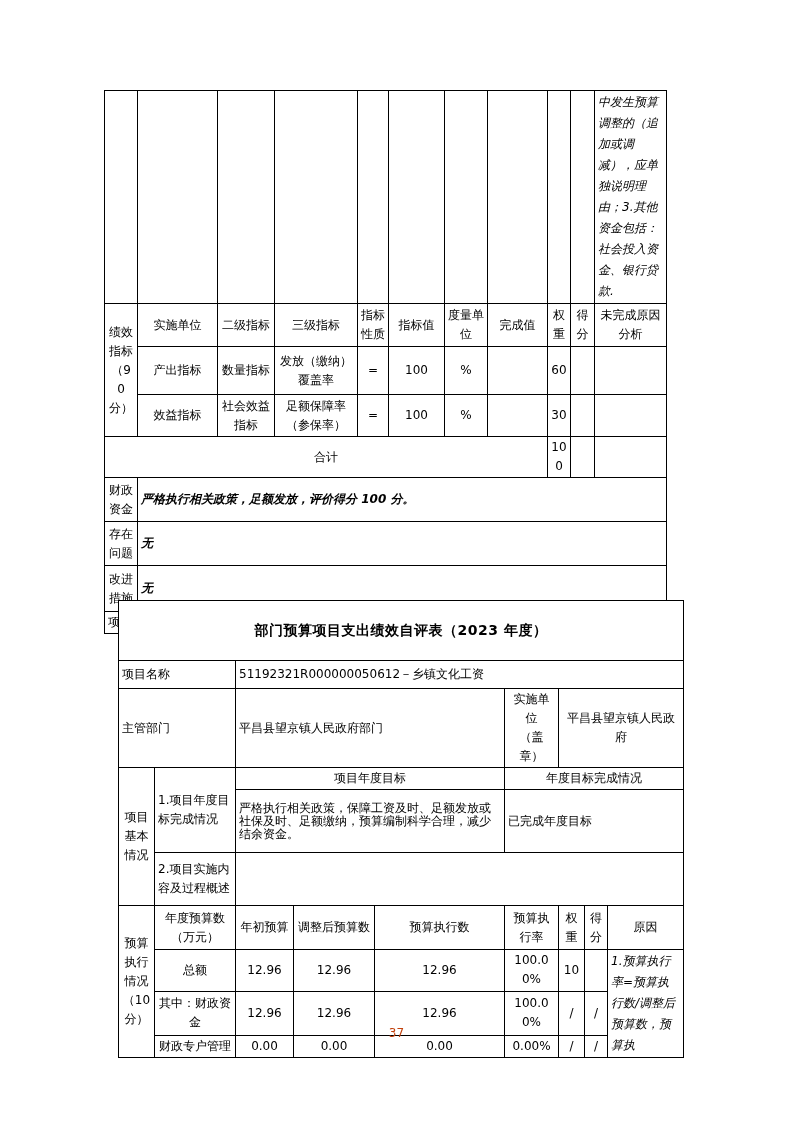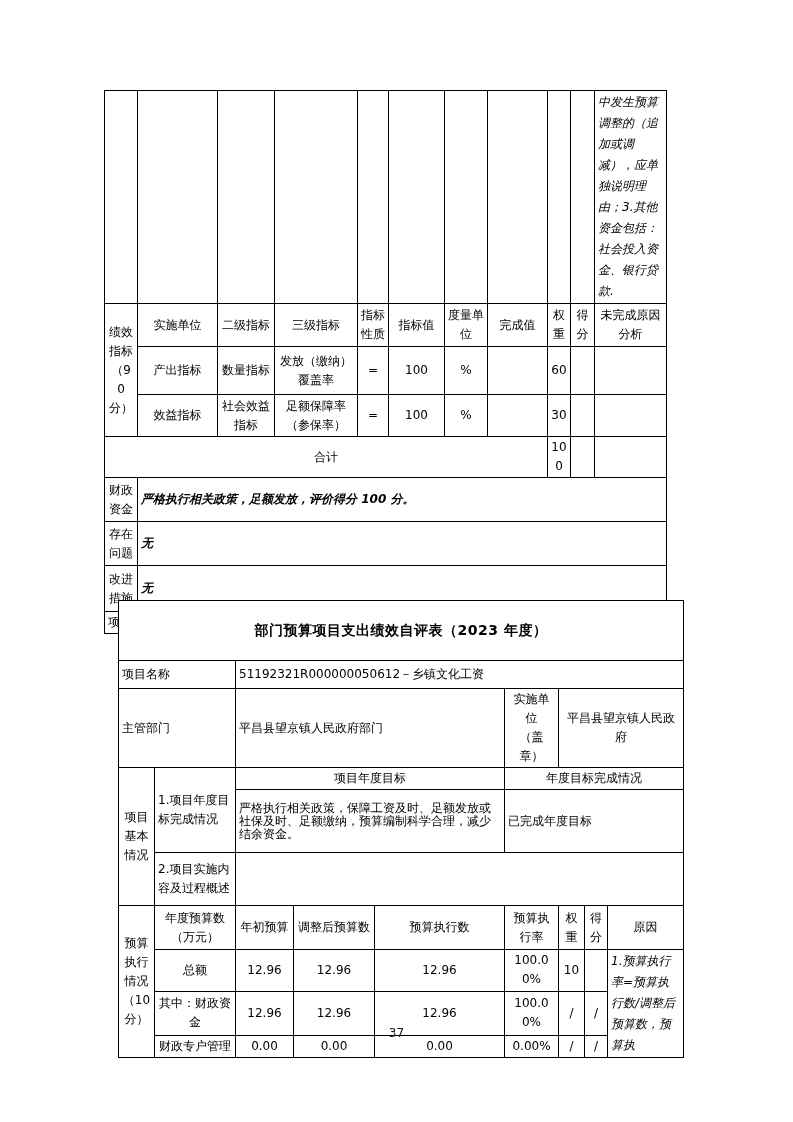--- a/index.html
+++ b/index.html
@@ -18,21 +18,21 @@
   #perf-table  { left:104px; top:90px;  width:562px; }
   #eval-table  { left:118px; top:600px; width:565px; }
   .lt   { text-align:left; }
   .it   { font-style:italic;font-weight:bold; }
   .pre  { white-space:pre-line;margin-left:41px; }
   .lh21 { line-height:13px; }
   .note { line-height:21px; font-style:italic; text-align:left; vertical-align:top; }
   .title-cell { font-weight:bold; font-size:14px; letter-spacing:0.5px; }
   #page-number {
     position:absolute; top:1026px; left:0; width:100%;
-    text-align:center; font-size:12px; color:#0f172a;
+    text-align:center; font-size:12px; color:#c2410c;
   }
 </style>
 </head>
 <body>
 
 <table id="perf-table">
   <colgroup>
     <col style="width:33px">
       <col style="width:80px">
       <col style="width:57px">

